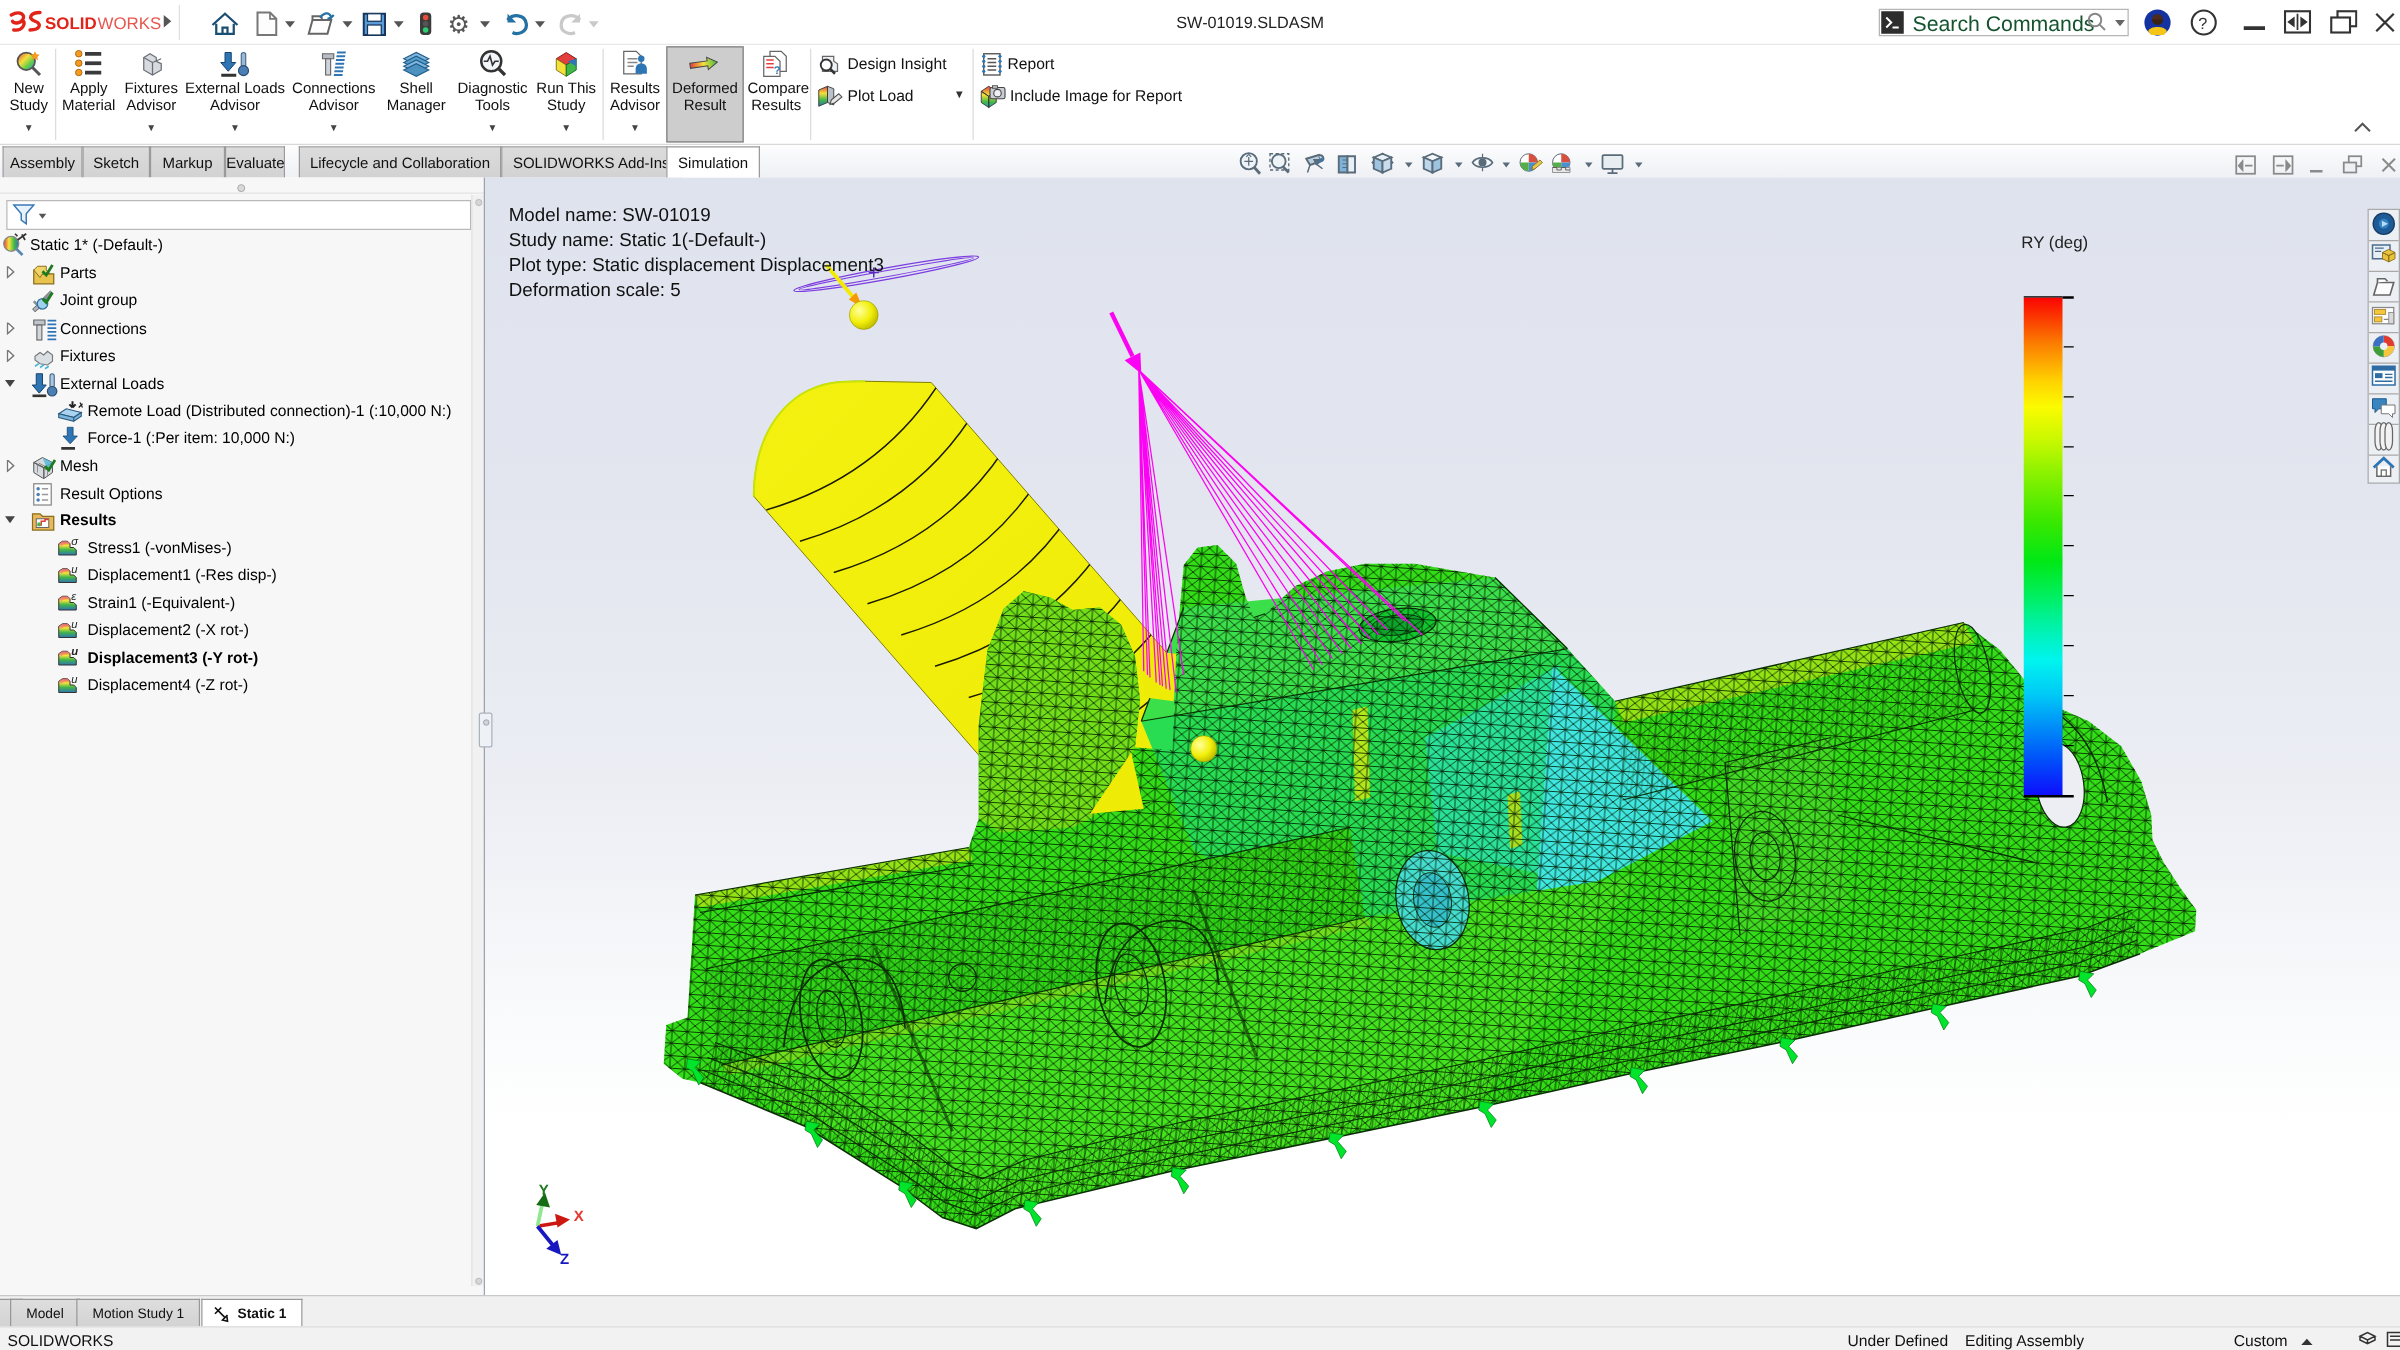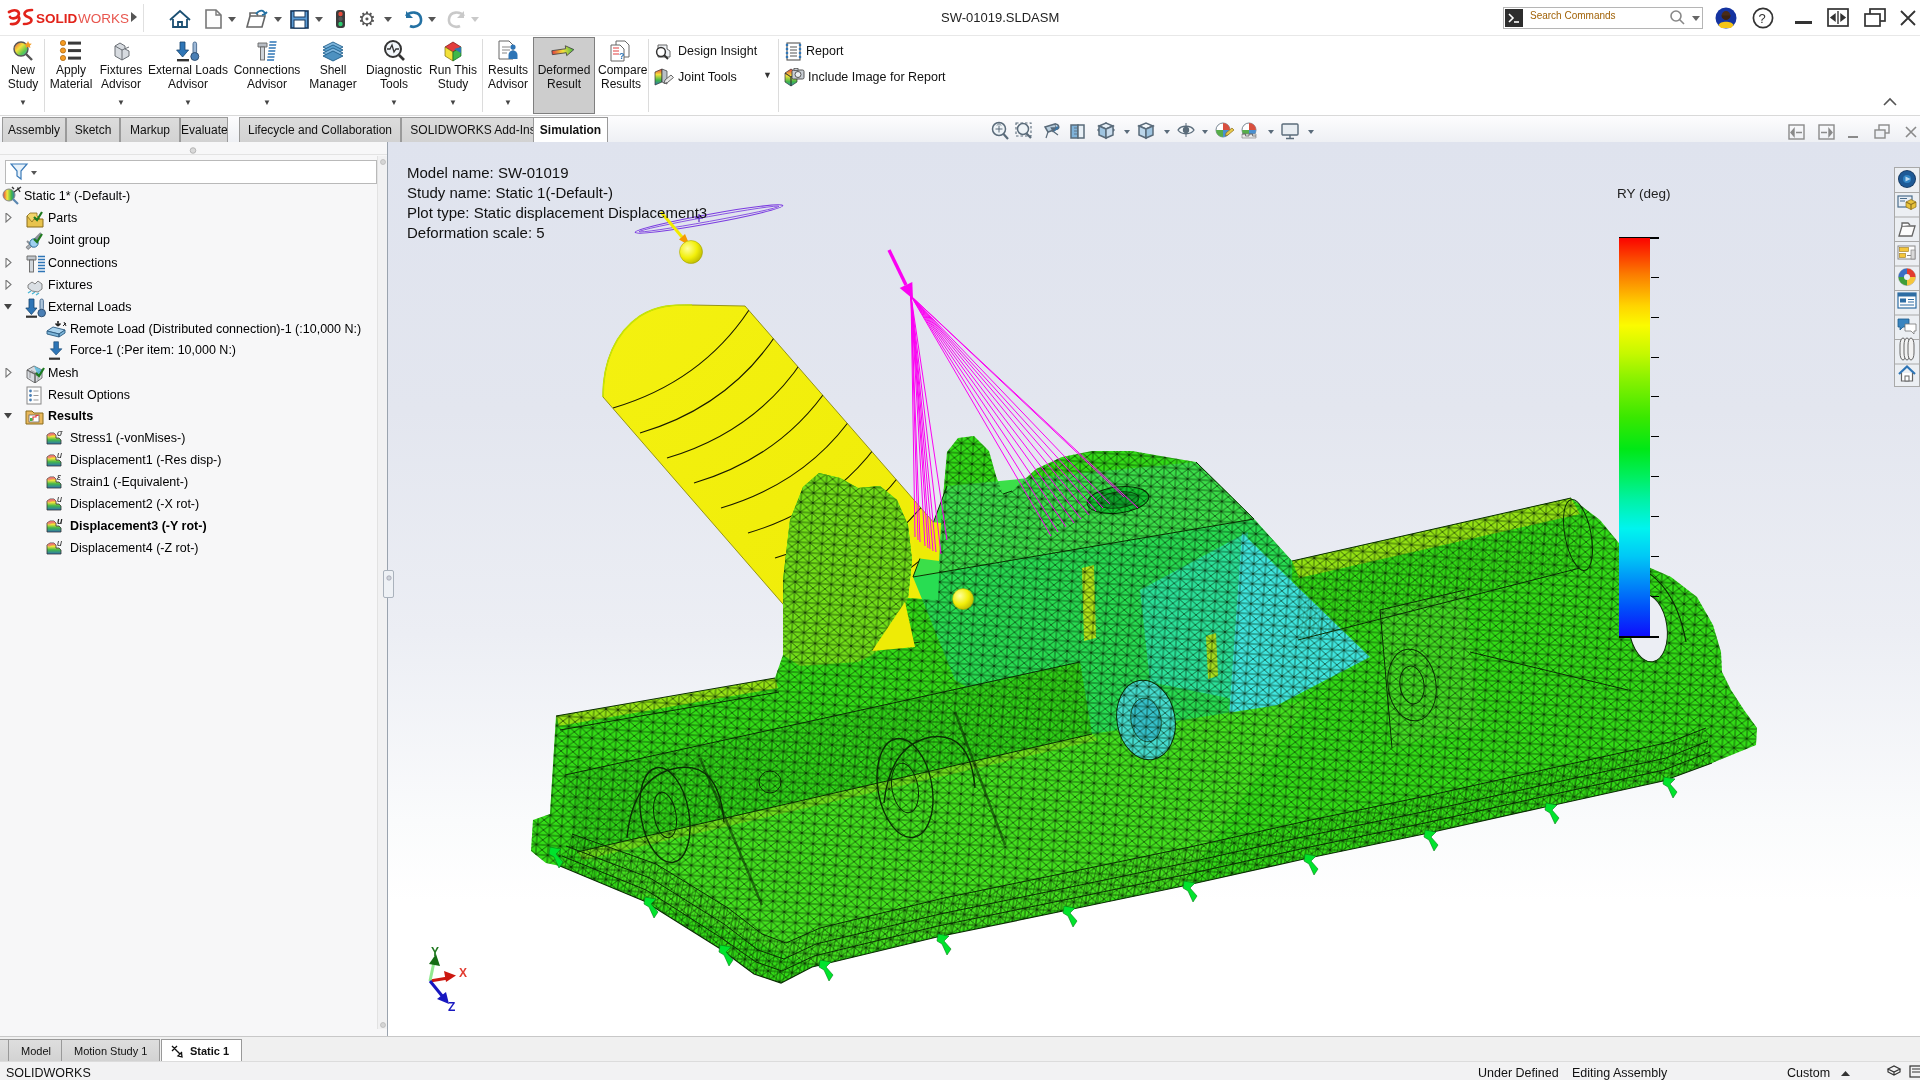--- a/index.html
+++ b/index.html
@@ -10,21 +10,21 @@
 
 #ribbon{position:absolute;left:0;top:36px;width:1920px;height:80px;background:#fff;border-bottom:1px solid #d9d9d9}
 .rbtn{position:absolute;top:0;height:79px;text-align:center;font-size:12px;color:#111}
 .rbtn .lbl{position:absolute;top:28px;width:100%;line-height:13.5px}
 .rbtn .drop{position:absolute;top:62px;width:100%;font-size:8px;color:#444}
 .rsep{position:absolute;top:3px;height:73px;width:1px;background:#dcdcdc}
 .ricon{position:absolute;top:3px;left:50%;transform:translateX(-50%)}
 
 #tabrow{position:absolute;left:0;top:116px;width:1920px;height:26px;background:linear-gradient(#fdfdfe,#eef0f4)}
 .tab{position:absolute;top:1px;height:25px;line-height:24px;text-align:center;font-size:12px;color:#111;background:linear-gradient(#dcdcdc,#d2d2d2);border:1px solid #9a9a9a;border-bottom:none}
-.tab.active{background:#fff;font-weight:700;z-index:2}
+.tab.active{background:#fff;font-weight:400;z-index:2}
 
 #main{position:absolute;left:0;top:142px;width:1920px;height:894px}
 #panel{position:absolute;left:0;top:0;width:388px;height:894px;background:#f7f7f8}
 #viewport{position:absolute;left:388px;top:0;width:1532px;height:894px;background:linear-gradient(180deg,#dfe3ee 0%,#e3e6ef 30%,#eceef4 55%,#fafbfc 76%,#ffffff 85%,#ffffff 100%)}
 #vpsvg{position:absolute;left:0;top:0}
 .vptext{position:absolute;left:19px;font-size:15px;color:#111;letter-spacing:0px}
 
 .trow{position:absolute;left:0;font-size:12.5px;color:#000;white-space:nowrap}
 
 #bottabs{position:absolute;left:0;top:1036px;width:1920px;height:25px;background:#f0f0f0;border-top:1px solid #c8c8c8}
@@ -98,21 +98,21 @@
         </g>
 </svg>
 <div class="tbtxt" style="left:941px;top:10px">SW-01019.SLDASM</div>
 
 <div class="abs" style="left:1503px;top:7px;width:200px;height:22px;background:#fff;border:1px solid #b5b5b5"></div>
 <div class="abs" style="left:1505px;top:9px;width:18px;height:18px;background:#2d2d2d"></div>
 <svg class="abs" style="left:1505px;top:9px" width="18" height="18">
         <path d="M4 5 L8 9 L4 13" stroke="#fff" stroke-width="1.6" fill="none"></path>
         <path d="M9 13 H14" stroke="#fff" stroke-width="1.6"></path>
       </svg>
-<div class="tbtxt" style="left:1530px;top:10px;color:#a16207;font-size:10px">Search Commands</div>
+<div class="tbtxt" style="left:1530px;top:10px;color:#14532d;font-size:17px">Search Commands</div>
 <svg class="abs" style="left:1668px;top:9px" width="34" height="18">
         <circle cx="8" cy="7" r="5" fill="none" stroke="#888" stroke-width="1.6"></circle>
         <path d="M11.5 10.5 L16 15" stroke="#888" stroke-width="1.6"></path>
         <path d="M24 7 l4 5 4 -5 z" fill="#666"></path>
       </svg>
 
 <svg class="abs" style="left:1715px;top:7px" width="22" height="22">
         <circle cx="11" cy="11" r="10.5" fill="#1433a0"></circle>
         <circle cx="11" cy="8.5" r="4.4" fill="#4a2c19"></circle>
         <path d="M3.5 18 C5 13.5 17 13.5 18.5 18 L16 21 H6 Z" fill="#f5c518"></path>
@@ -279,21 +279,21 @@
               <stop offset="0" stop-color="#e33e3e"></stop>
               <stop offset="0.35" stop-color="#f3e13a"></stop>
               <stop offset="0.7" stop-color="#41b649"></stop>
               <stop offset="1" stop-color="#2e75b6"></stop>
             </linearGradient>
           </defs>
           <path d="M2 5 l7 -3 v13 l-7 3 z" fill="url(#ptg)" stroke="#333" stroke-width="0.7"></path>
           <path d="M9 2 l5 2 v13 l-5 -2 z" fill="#b9c0c7" stroke="#333" stroke-width="0.7"></path>
           <path d="M12 13 l6 -5 2.5 2.5 -6 5 -3.5 1 z" fill="#e8e8e8" stroke="#555" stroke-width="0.9"></path>
         </svg>
-        <span class="abs" style="left:25px;top:3px">Joint Tools</span>
+        <span class="abs" style="left:25px;top:3px">Plot Load</span>
         <span class="abs" style="left:110px;top:3px;font-size:9px;color:#333">▼</span>
       </div>
 <div class="rsep" style="left:778px"></div>
 <div class="abs" style="left:783px;top:5px;width:160px;height:26px;font-size:12.5px;color:#111">
         <svg class="abs" style="left:0;top:0" width="20" height="20" viewBox="0 0 20 20">
           <rect x="4" y="2" width="13" height="17" fill="#fff" stroke="#555" stroke-width="1.1"></rect>
           <path d="M7 6 h7 M7 9 h7 M7 12 h7 M7 15 h7" stroke="#555" stroke-width="1.2"></path>
           <g fill="#2e75b6">
             <circle cx="4" cy="4" r="1.3"></circle>
             <circle cx="4" cy="8" r="1.3"></circle>

